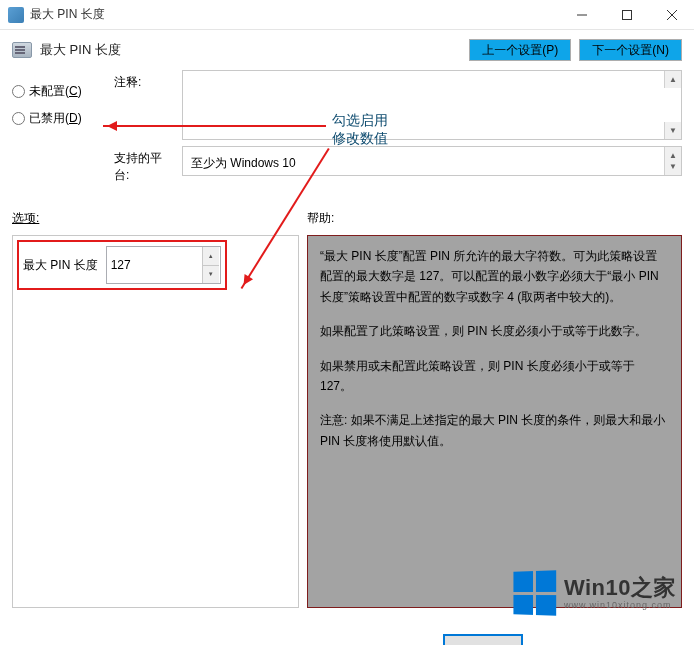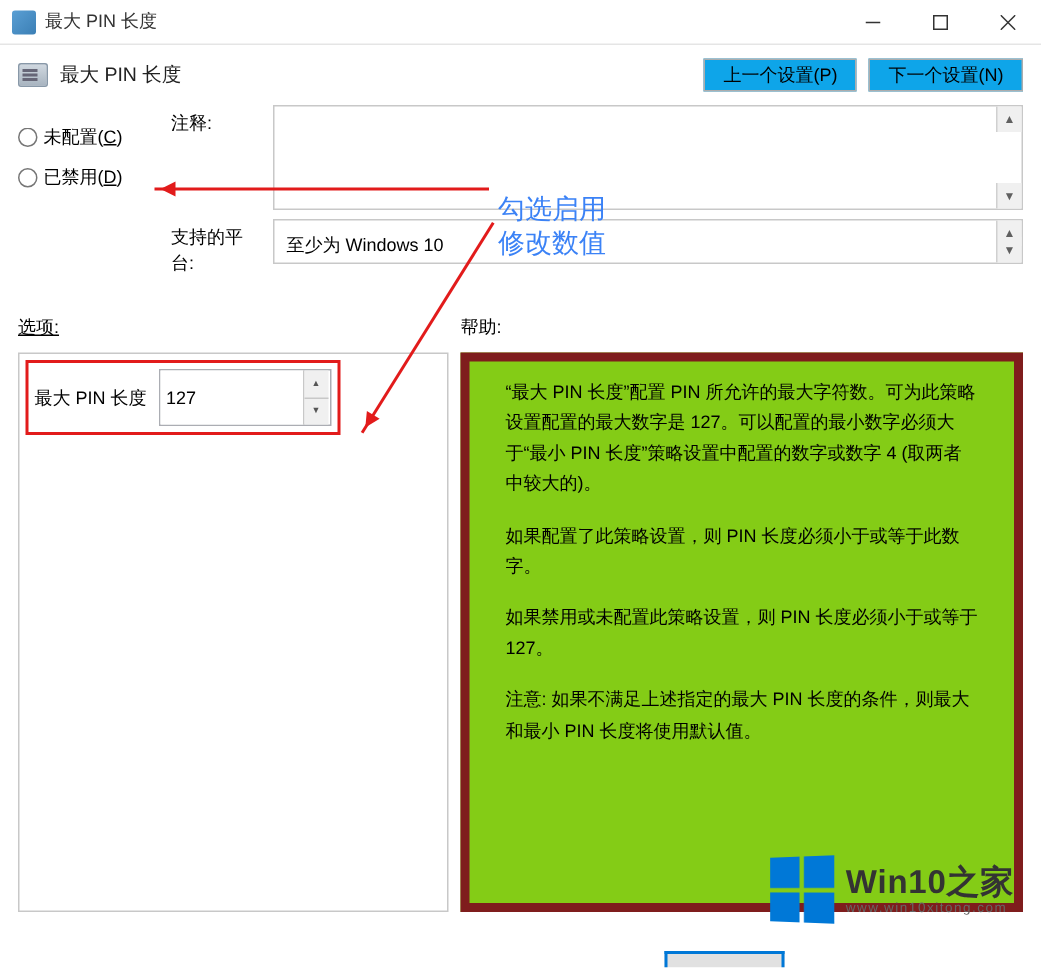--- a/index.html
+++ b/index.html
@@ -223,38 +223,37 @@
       align-items: center;
       justify-content: center;
       font-size: 6px;
       color: #555;
       cursor: pointer;
     }
     .spinner-btn:first-child { border-bottom: 1px solid #c8c8c8; }
     
     .help-panel {
       flex: 1;
-      border: 6px solid #7f1d1d;
-      background: #84cc16;
-      padding: 10px 24px;
+      border: 1px solid #7f1d1d;
+      background: #a3a3a3;
+      padding: 10px 12px;
       font-size: 12px;
       line-height: 1.7;
       overflow: hidden;
       position: relative;
     }
     .help-panel p { margin-bottom: 14px; }
     
     
     .annotation-text {
       position: absolute;
-      color: #3b82f6;
-      font-size: 18px;
+      color: #0c4a6e;
+      font-size: 14px;
       line-height: 1.3;
       pointer-events: none;
-      margin-top: 17px;
     }
     .arrow-line {
       position: absolute;
       background: #e21b1b;
       height: 2px;
       pointer-events: none;
     }
     .arrow-line::before {
       content: "";
       position: absolute;

